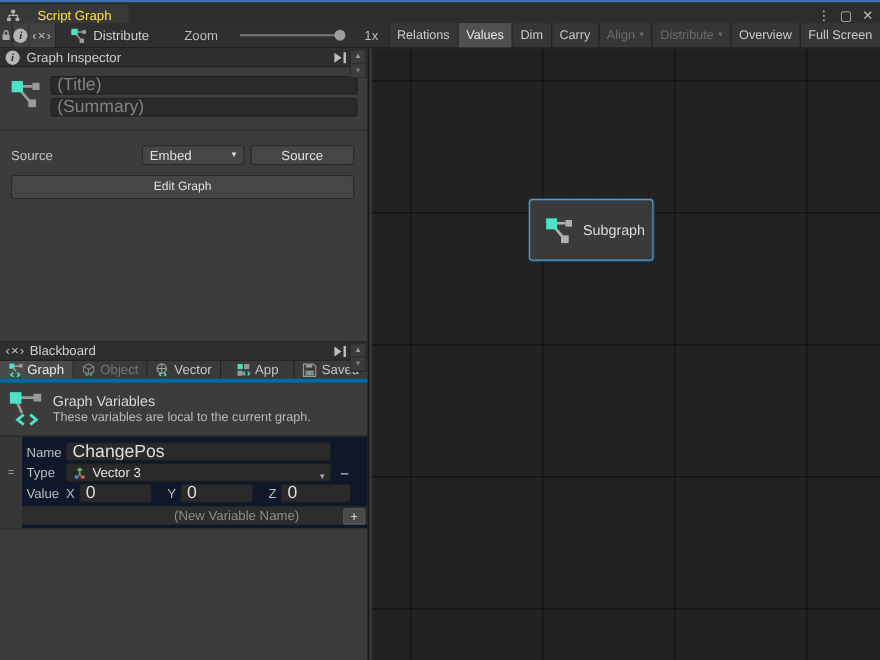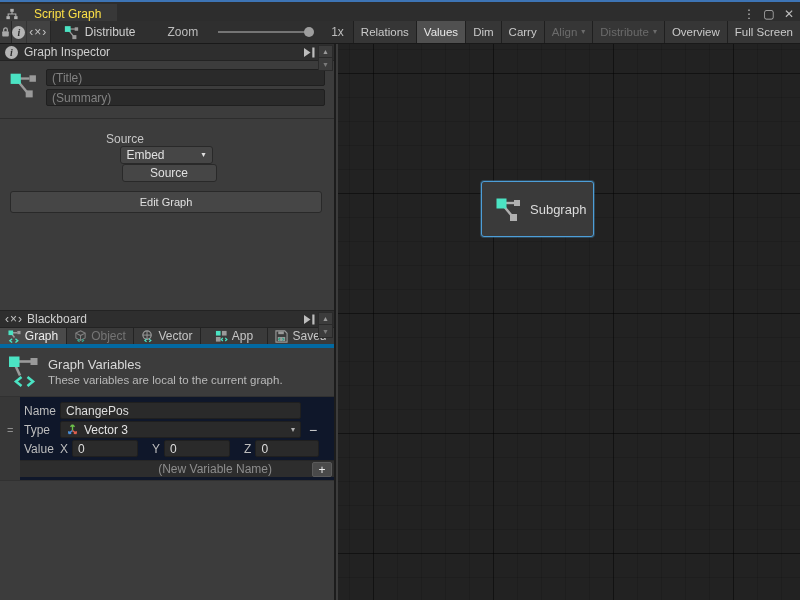--- a/index.html
+++ b/index.html
@@ -86,27 +86,27 @@
     height:13px; background:#3c3c3c; border:1px solid #2a2a2a;
     display:flex; align-items:center; justify-content:center;
     font-size:7px; color:#9a9a9a; line-height:1;
   }
   .scrollcol .sarrow + .sarrow { border-top:none; color:#7a7a7a; }
 
   .gi-meta { display:flex; gap:9px; padding:8px 9px 6px 9px; align-items:flex-start; }
   .gi-fields { flex:1; display:flex; flex-direction:column; gap:3px; }
   .field {
     height:17px; width:100%; background:#2a2a2a; border:1px solid #1f1f1f;
-    border-radius:2px; color:#dedede; padding:0 5px; font-size:12px;
+    border-radius:2px; color:#dedede; padding:0 5px; font-size:16px;
     font-family:"Liberation Sans", sans-serif; outline:none;
   }
   .field::placeholder { color:#828282; }
   .gi-sep { border-top:1px solid #2c2c2c; margin-top:6px; }
 
-  .source-row { display:flex; align-items:center; margin:13px 12px 0 10px;flex-direction:column; }
+  .source-row { display:flex; align-items:center; margin:13px 12px 0 10px; }
   .source-label { width:120px; color:#c6c6c6; }
   .dropdown {
     width:93px; height:18px; background:#464646; border:1px solid #292929;
     border-radius:3px; display:flex; align-items:center; padding:0 6px;
     color:#e0e0e0; justify-content:space-between;
   }
   .btn {
     background:#464646; border:1px solid #292929; border-radius:3px;
     color:#e0e0e0; display:flex; align-items:center; justify-content:center;
   }
@@ -132,21 +132,21 @@
   .var-gutter { position:absolute; left:0; top:0; bottom:0; width:20px; background:#373737; }
   .var-row { display:flex; align-items:center; height:17px; margin:2px 8px 2px 0; padding-left:24px; position:relative; }
   .var-label { width:36px; color:#bdbdbd; flex:none; }
   .drag-handle {
     position:absolute; left:7px; top:4px; color:#8f8f8f; font-size:11px;
     letter-spacing:0; line-height:1; cursor:grab;
   }
   .name-input { width:241px; }
   .type-dd {
     width:241px; height:17px; background:#2a2a2a; border:1px solid #1f1f1f;
-    border-radius:2px; display:flex; align-items:center; gap:5px; padding:0 5px;
+    border-radius:2px; display:flex; align-items:flex-end; gap:5px; padding:0 5px;
     color:#e4e4e4;
   }
   .type-dd .dd-arrow { margin-left:auto; color:#b0b0b0; }
   .minus-btn { margin-left:8px; color:#cdcdcd; font-size:14px; line-height:1; cursor:default; }
   .axis-label { color:#bdbdbd; margin-right:4px; }
   .axis-input { width:66px; margin-right:14px; }
   .axis-input:last-child { margin-right:0; }
   .z-input { width:64px; margin-right:0; }
 
   .newvar-row {

